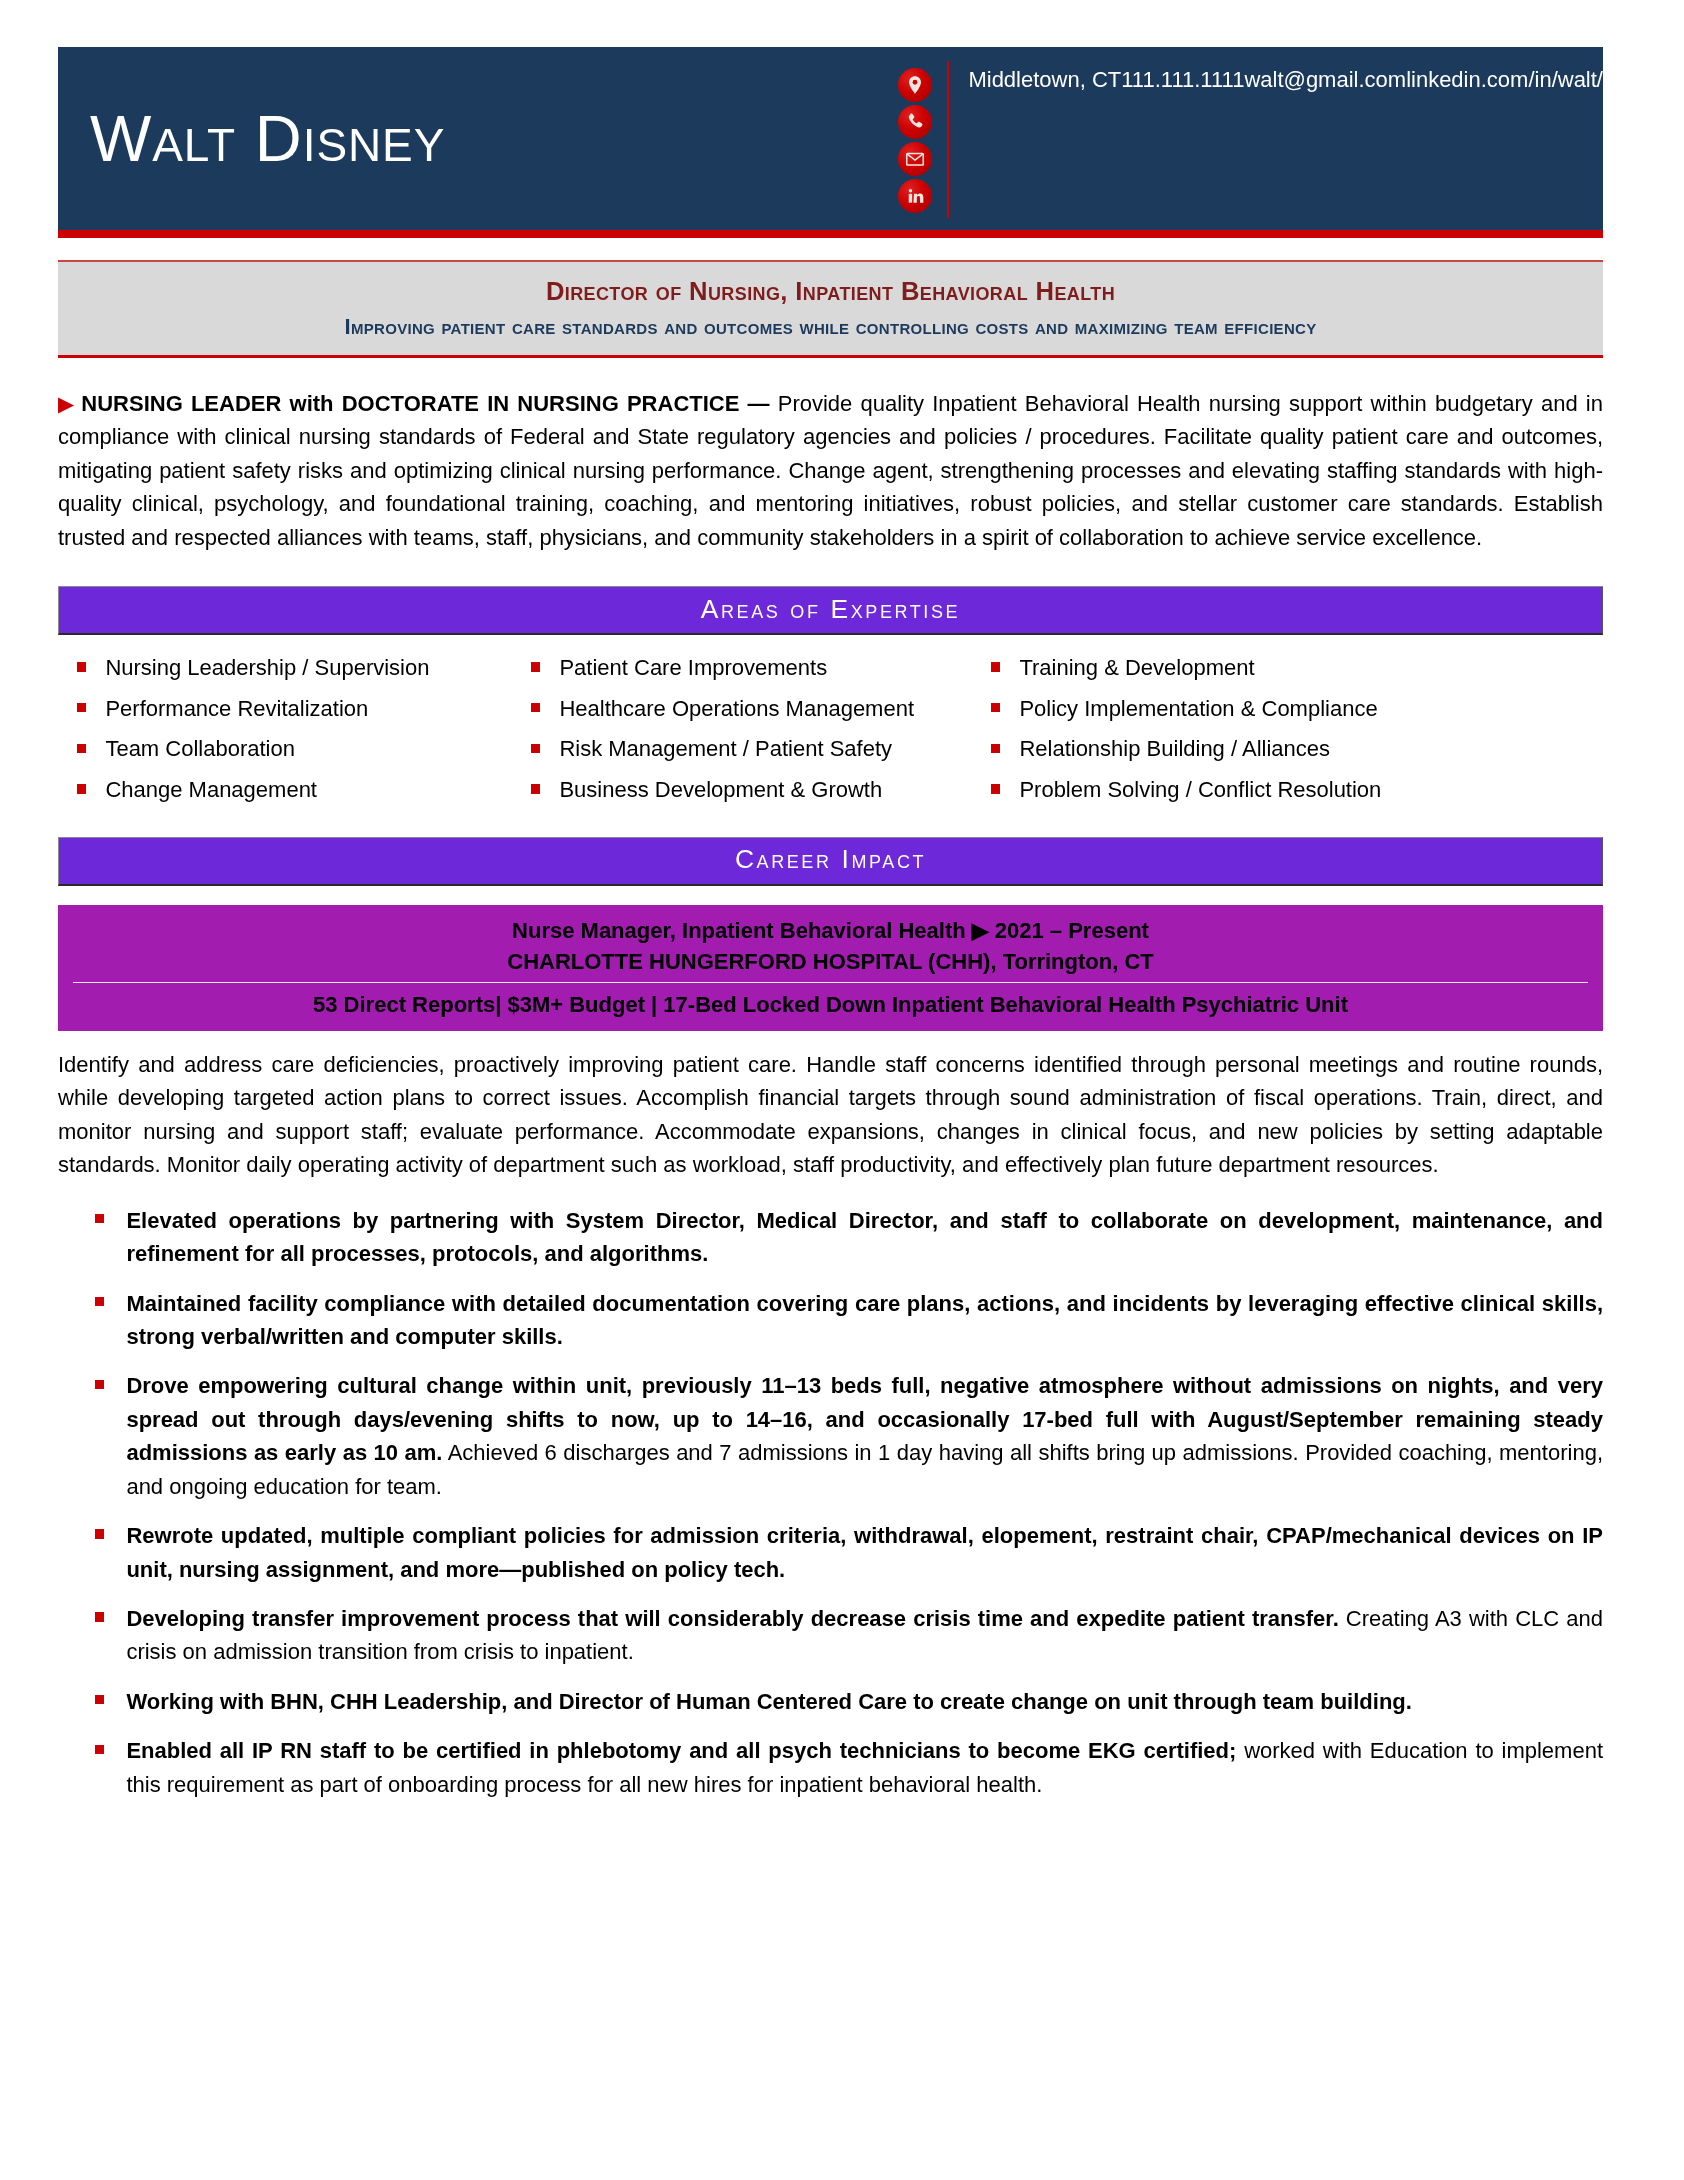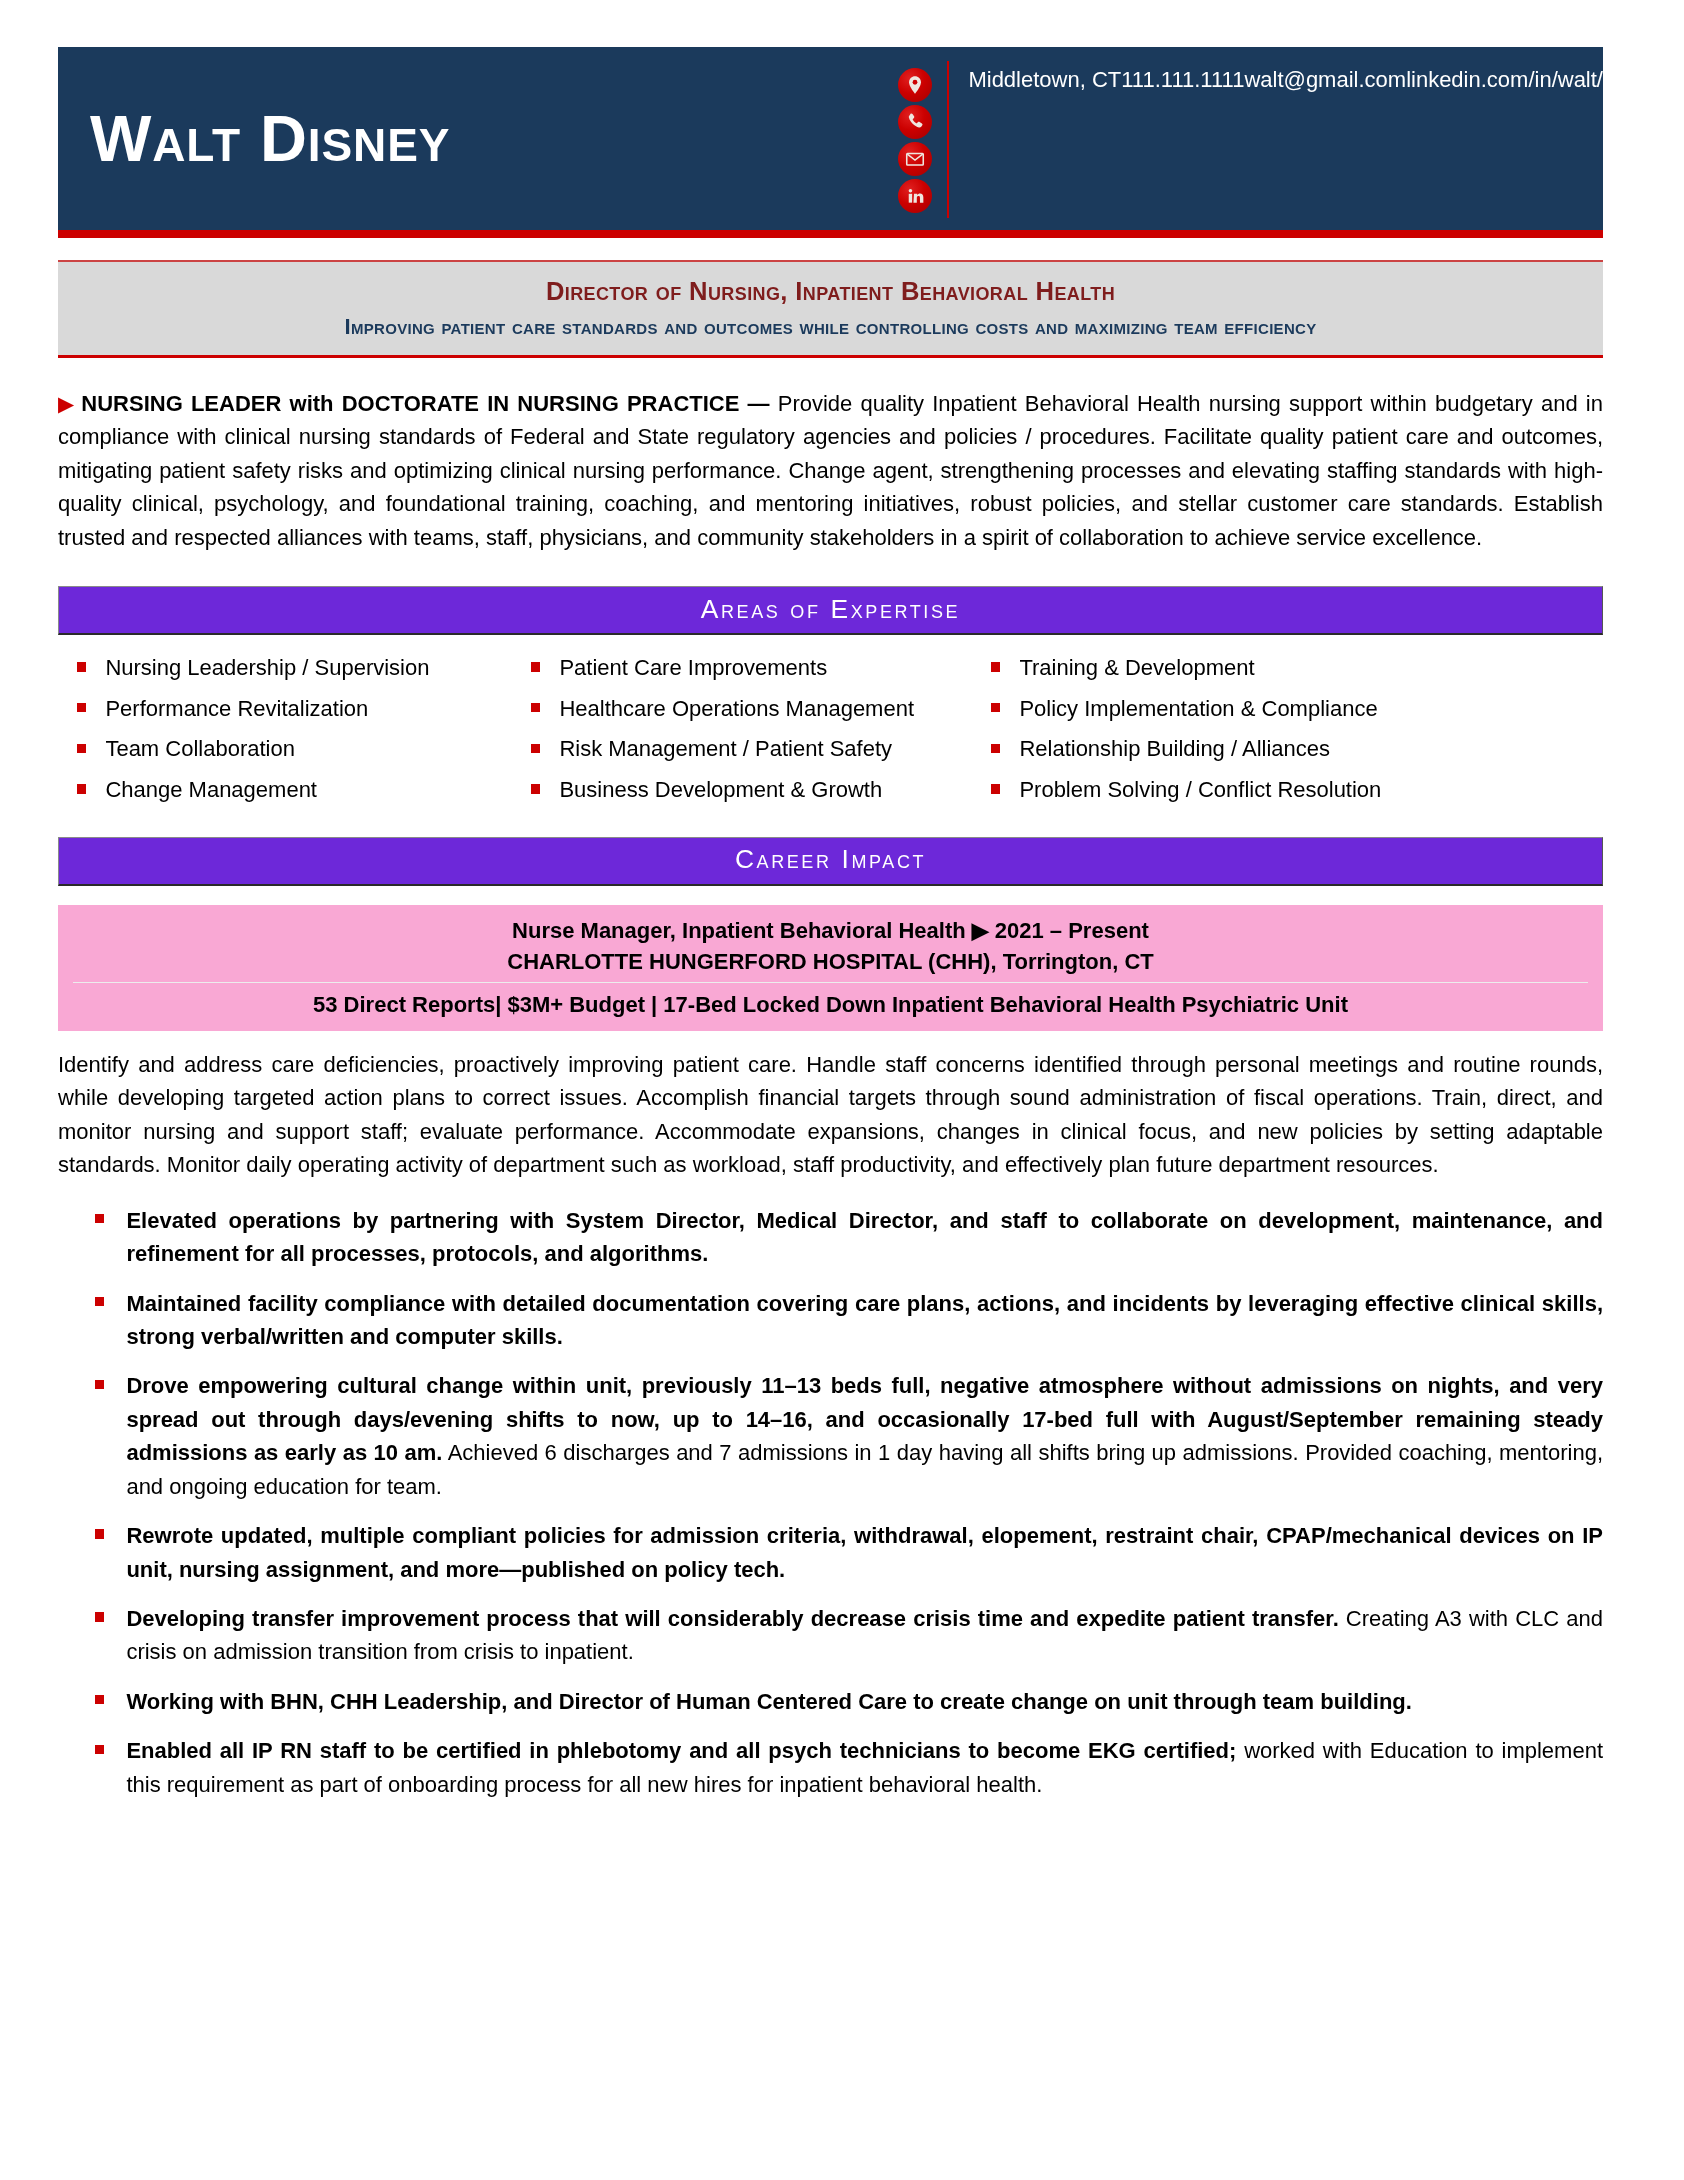--- a/index.html
+++ b/index.html
@@ -36,21 +36,21 @@
   .name-col {
     flex: 1 1 auto;
     display: flex;
     align-items: center;
     padding-left: 32px;
   }
   .name {
     color: #FFFFFF;
     font-family: "Liberation Sans", sans-serif;
     font-size: 65px;
-    font-weight: 700;
+    font-weight: 400;
     font-variant: small-caps;
     letter-spacing: 0.9px;
     line-height: 1;
     white-space: nowrap;
   }
   .contact-col {
     flex: 0 0 596px;
     display: flex;
     align-items: center;
     padding: 12px 0 12px 0;
@@ -183,21 +183,21 @@
     margin-right: 19px;
     position: relative;
     top: -3.4px;
   }
   .skill .stext { white-space: nowrap; }
   .skills .skill:nth-child(3n+1) .sq { margin-left: 19px; }
 
   
   .job-block {
     margin-top: 19px;
-    background: #f9a8d4;
+    background: #a21caf;
     text-align: center;
     padding: 10.2px 15.3px 11px 15.3px;
   }
   .job-line {
     font-size: 22px;
     font-weight: bold;
     line-height: 1.42;
   }
   .job-line.divided {
     border-top: 1.7px solid #EDEDED;

